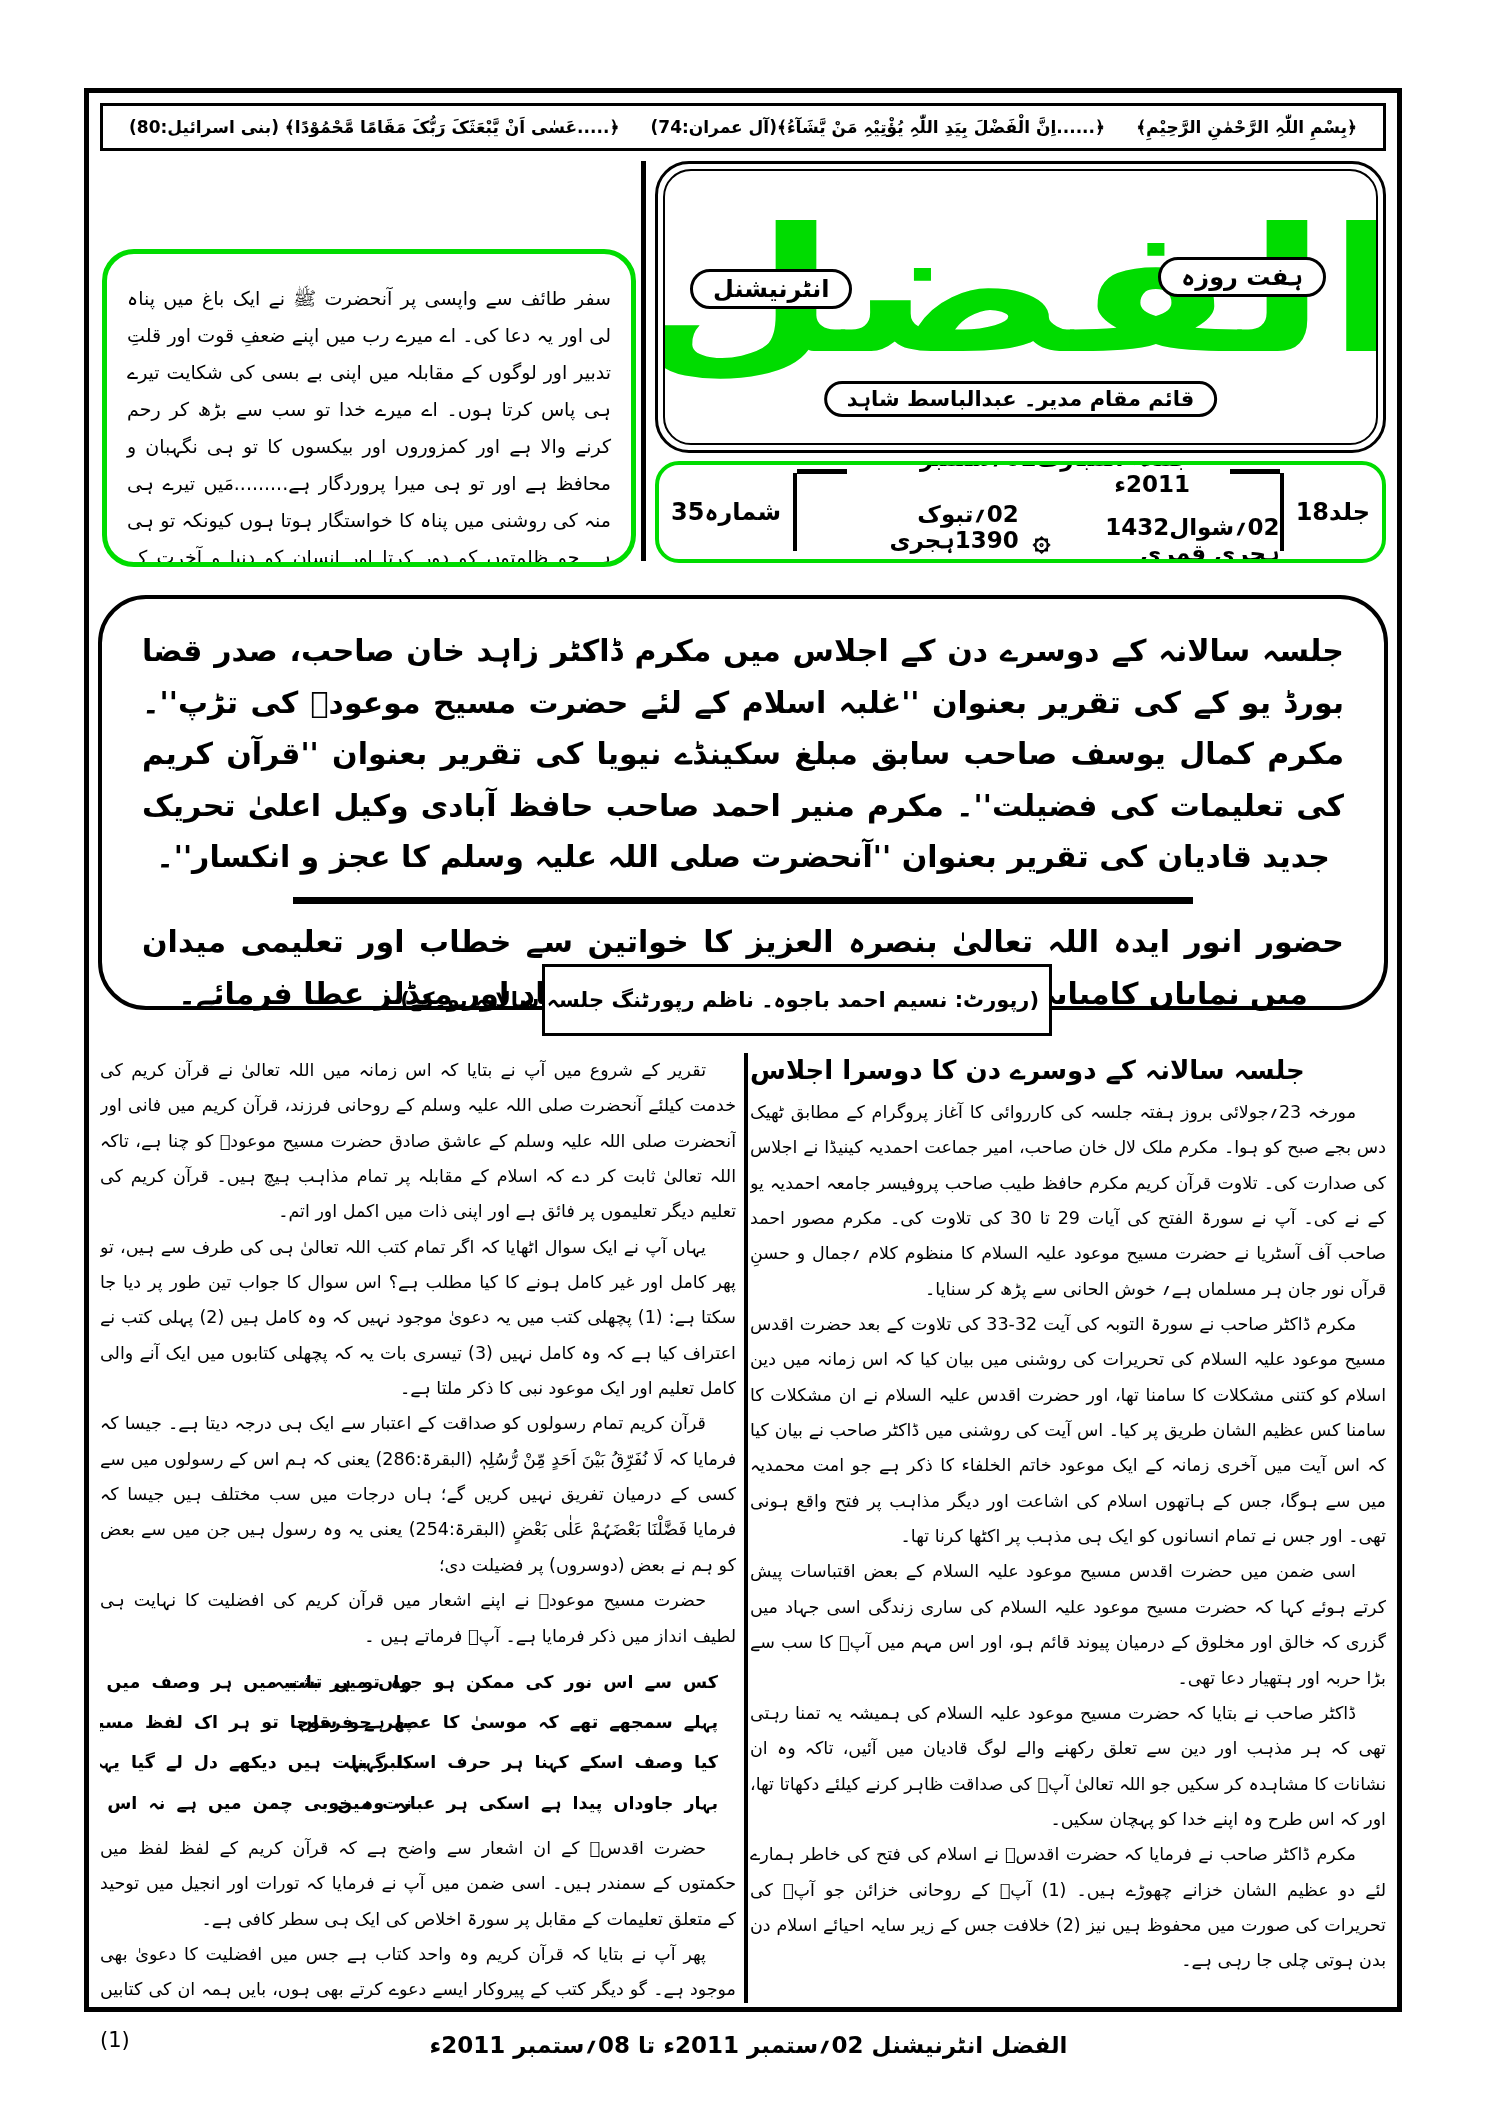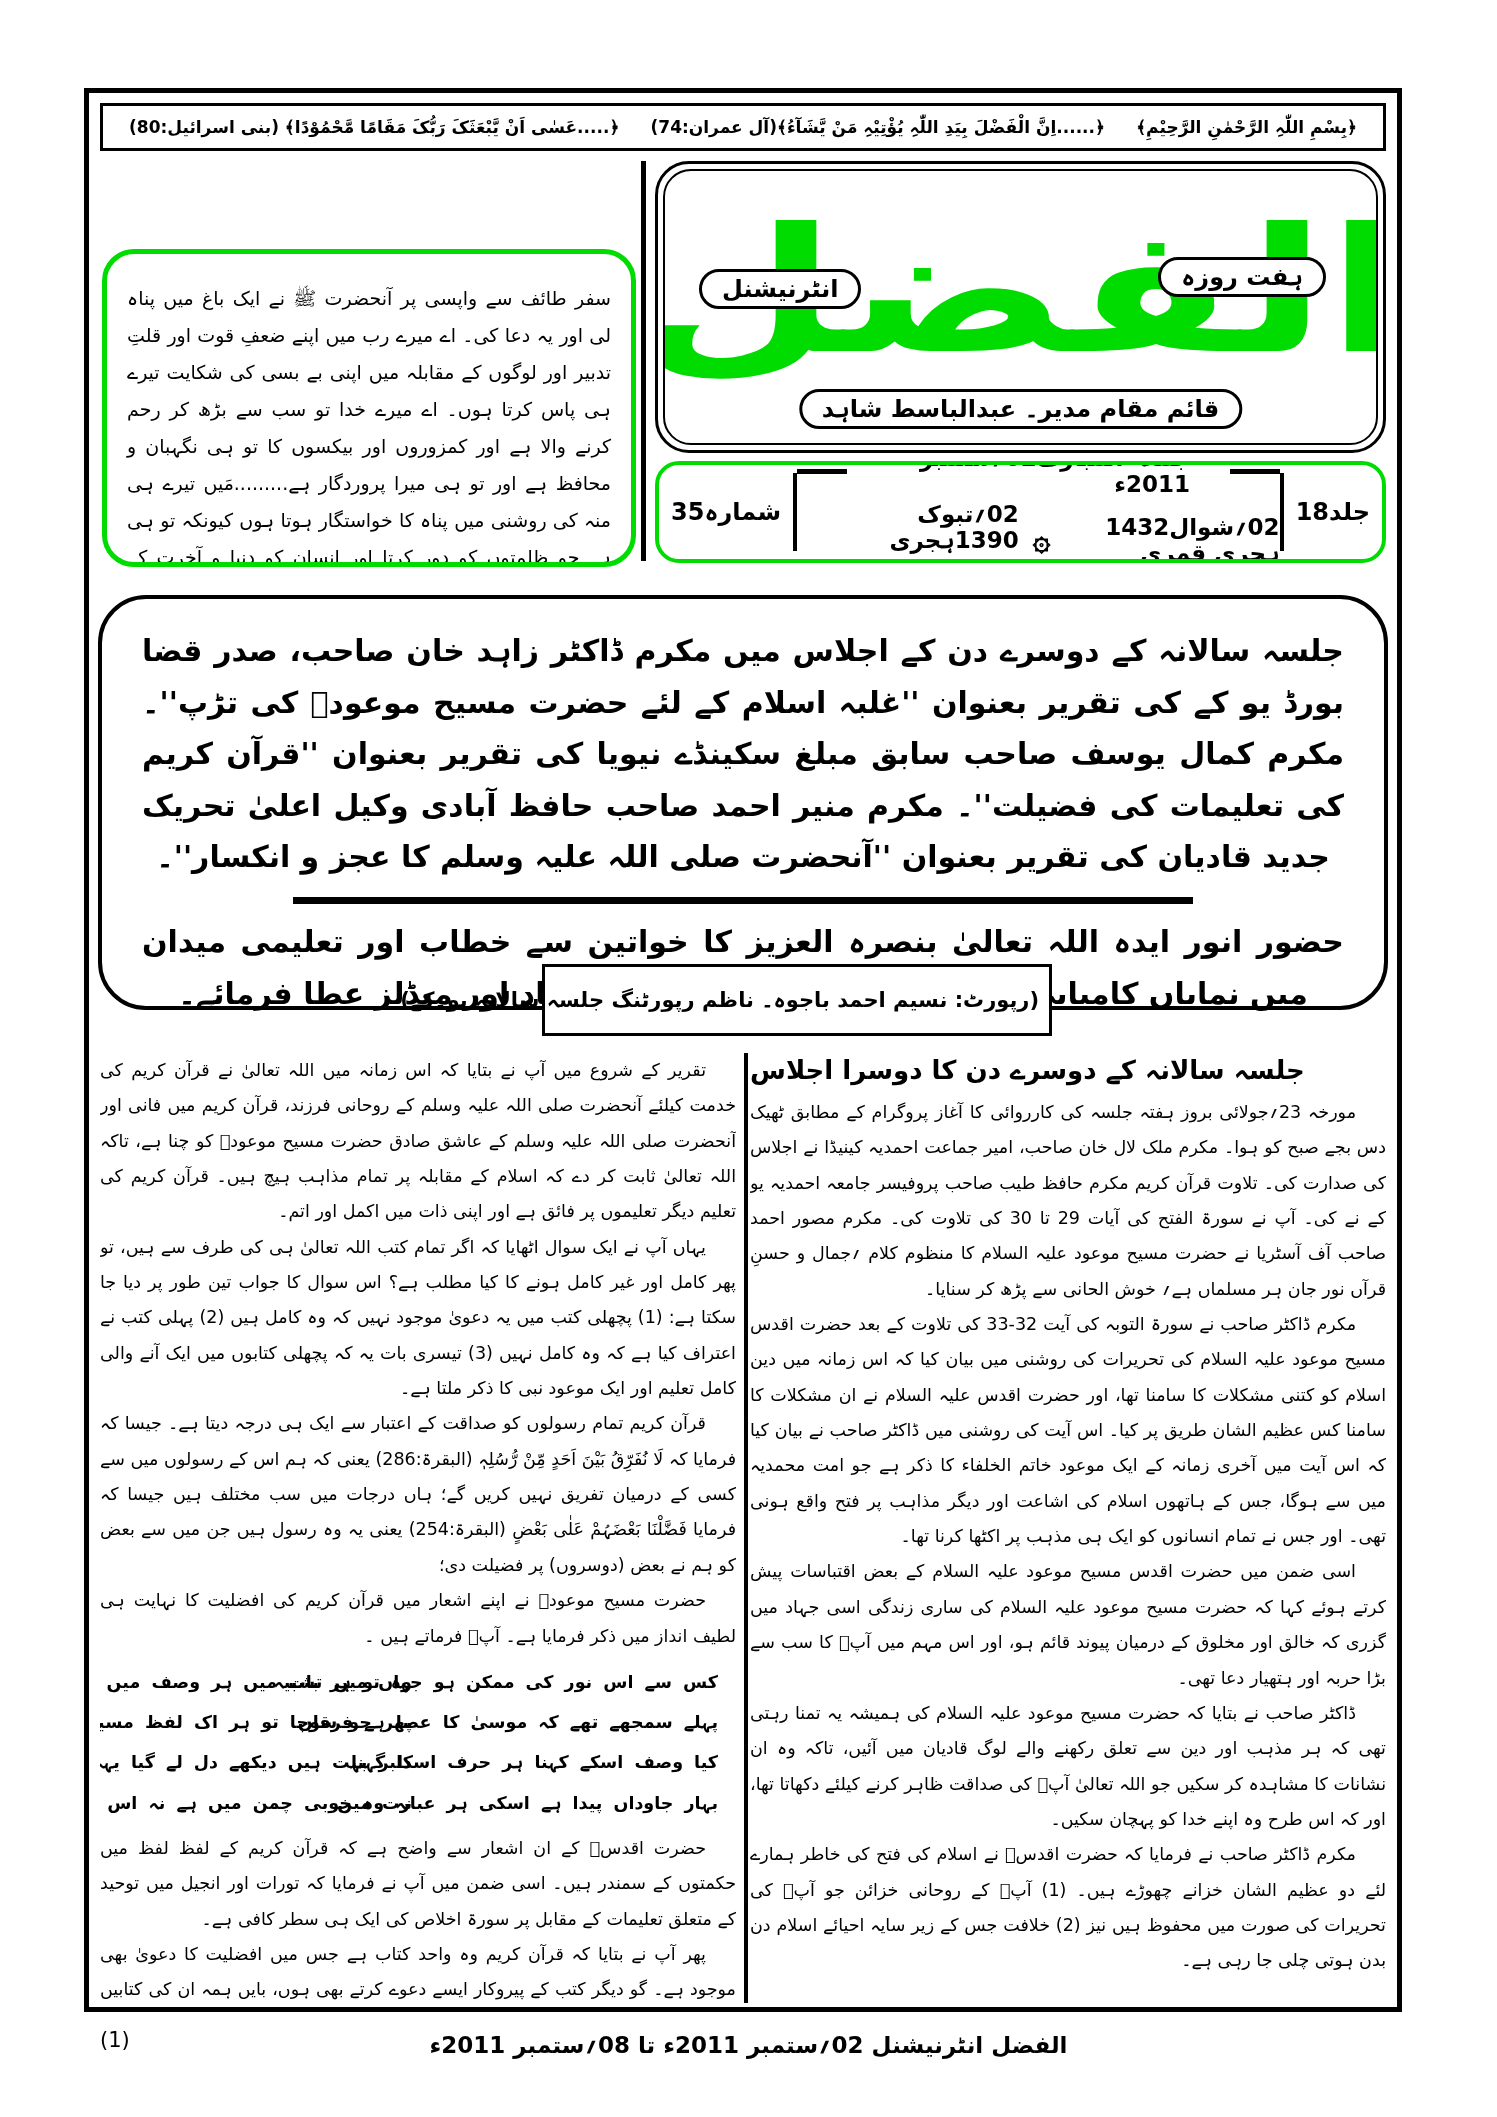--- a/index.html
+++ b/index.html
@@ -45,22 +45,22 @@
     position:absolute; top:44%; left:50%;
     transform:translate(-50%,-50%) scaleX(1.55) scaleY(1.15);
     font-size:150px; font-weight:bold; color:var(--green); line-height:1;
     white-space:nowrap;
   }
   .pill{
     position:absolute; border:3px solid #000; border-radius:40px; background:#fff;
     padding:3px 20px; font-size:24px; font-weight:bold; white-space:nowrap; z-index:3;
   }
   .pill-weekly{ right:50px; top:86px; }
-  .pill-intl{ left:34px; top:98px; }
-  .pill-editor{ left:50%; transform:translateX(-50%); bottom:14px; font-size:24px; }
+  .pill-intl{ left:25px; top:98px; }
+  .pill-editor{ left:50%; transform:translateX(-50%); bottom:26px; font-size:21px; }
   .date-bar{
     position:absolute; left:566px; right:11px; top:368px; height:102px;
     border:4px solid var(--green); border-radius:24px;
     display:flex; align-items:stretch; overflow:hidden; background:#fff;
   }
   .db-cell{ display:flex; align-items:center; justify-content:center; font-weight:bold; font-size:24px; white-space:nowrap; padding:0 12px; }
   .db-sep{ width:4px; background:#000; margin:8px 0; }
   .db-center{ flex:1; display:flex; flex-direction:column; justify-content:center; gap:4px; }
   .db-line1{ display:flex; align-items:center; justify-content:center; gap:40px; font-weight:bold; font-size:23px; }
   .db-dash{ display:inline-block; width:58px; height:5px; background:#000; }

